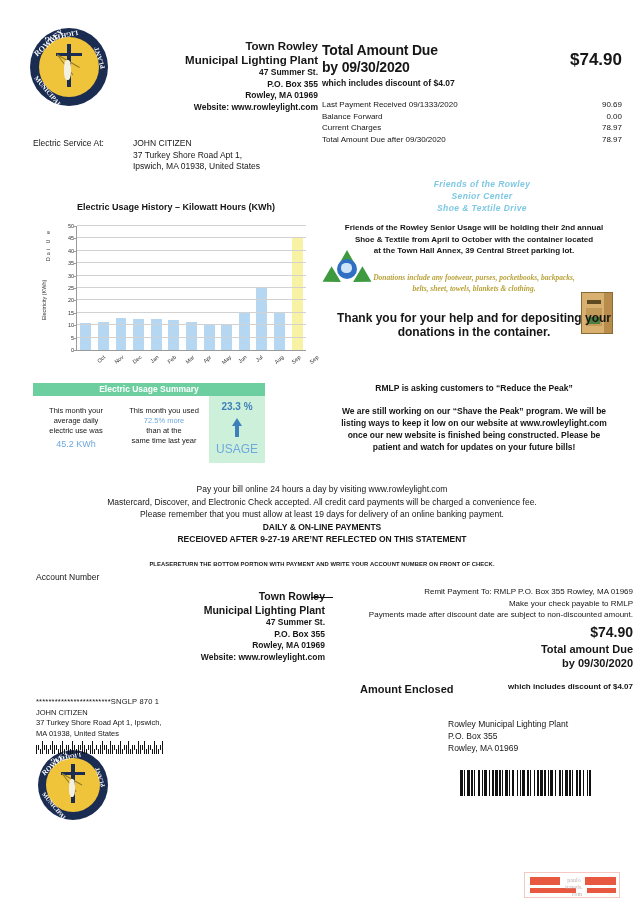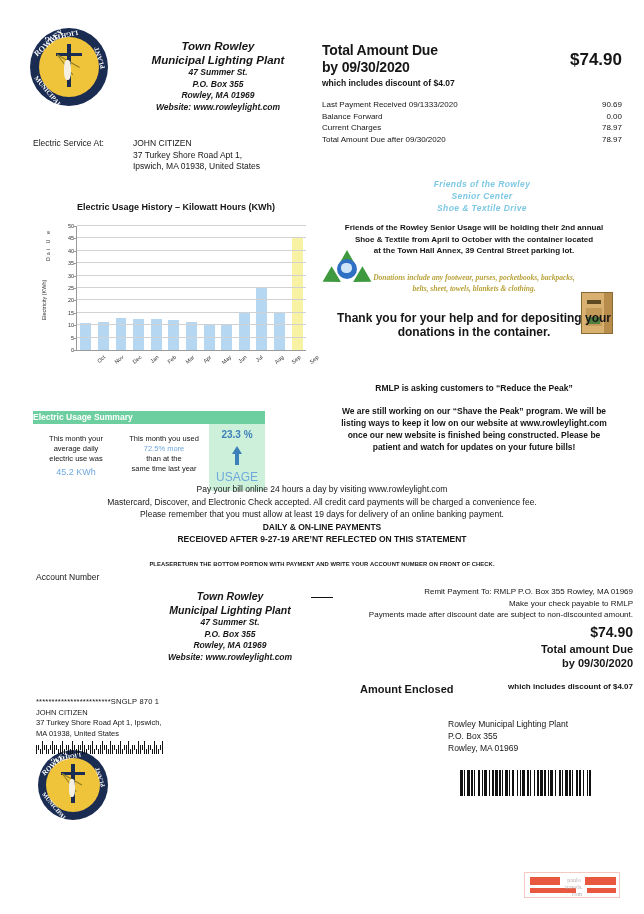--- a/index.html
+++ b/index.html
@@ -18,21 +18,21 @@
   .logo .wire{position:absolute;background:#8c7a25;height:1px;transform-origin:left center;}
   .logo .ring-text{
     position:absolute;inset:0;color:#fff;font-weight:bold;
     font-family:"Liberation Serif","DejaVu Serif",serif;
   }
   .logo .ring-text span{
     position:absolute;left:50%;top:50%;
     transform-origin:0 0;display:block;white-space:pre;
   }
   .logo .climber{position:absolute;background:#f4f1e4;border-radius:40%;}
-  .c{text-align:center;font-style:italic;}
+  .c{text-align:right;}
 
   .company-name{font-size:11.5px;font-weight:bold;line-height:13.5px;}
   .company-sub{font-size:8.5px;font-weight:bold;line-height:11.5px;}
 
   .tad-title{font-size:14px;font-weight:bold;line-height:17px;letter-spacing:-.2px;}
   .tad-disc{font-size:8.5px;font-weight:bold;margin-top:2px;}
   .tad-amount{font-size:17px;font-weight:bold;}
 
   .ledger{font-size:8px;line-height:11.5px;width:100%;border-collapse:collapse;}
   .ledger td{padding:0;vertical-align:top;}
@@ -50,21 +50,21 @@
   .tickmark{position:absolute;left:-3px;width:3px;border-top:1px solid #9a9a9a;}
   .bars{position:absolute;left:0;right:0;bottom:0;top:0;display:flex;align-items:flex-end;}
   .bcell{flex:1;display:flex;justify-content:center;align-items:flex-end;height:100%;}
   .bar{width:62%;background:#b5d7f2;}
   .bar.hl{background:#f7f2a4;}
   .xlab{position:absolute;font-size:5.5px;color:#333;transform:rotate(-40deg);transform-origin:right top;white-space:nowrap;text-align:right;}
   .ylab{position:absolute;font-size:5.5px;color:#333;white-space:nowrap;
         transform:rotate(-90deg);transform-origin:center center;}
 
   
-  .eus-head{background:#6dcfa0;color:#fff;font-size:8.5px;font-weight:bold;text-align:left;line-height:13px;margin-top:28px;}
+  .eus-head{background:#6dcfa0;color:#fff;font-size:8.5px;font-weight:bold;text-align:center;line-height:13px;}
   .eus-col{font-size:7.5px;line-height:10px;text-align:center;}
   .eus-blue{color:#6fa8dc;}
   .eus-right{background:#ccf0da;}
   .eus-pct{color:#3d7fb8;font-size:10px;font-weight:bold;text-align:center;}
   .eus-usage{color:#6fa8dc;font-size:12px;text-align:center;}
   .arrow-up{width:0;height:0;border-left:5px solid transparent;border-right:5px solid transparent;border-bottom:8px solid #3d7fb8;margin:0 auto;}
   .arrow-stem{width:4px;background:#3d7fb8;margin:0 auto;}
 
   
   .promo-head{color:#7ec8e3;font-size:8.5px;font-weight:bold;font-style:italic;text-align:center;line-height:12px;letter-spacing:.4px;}

